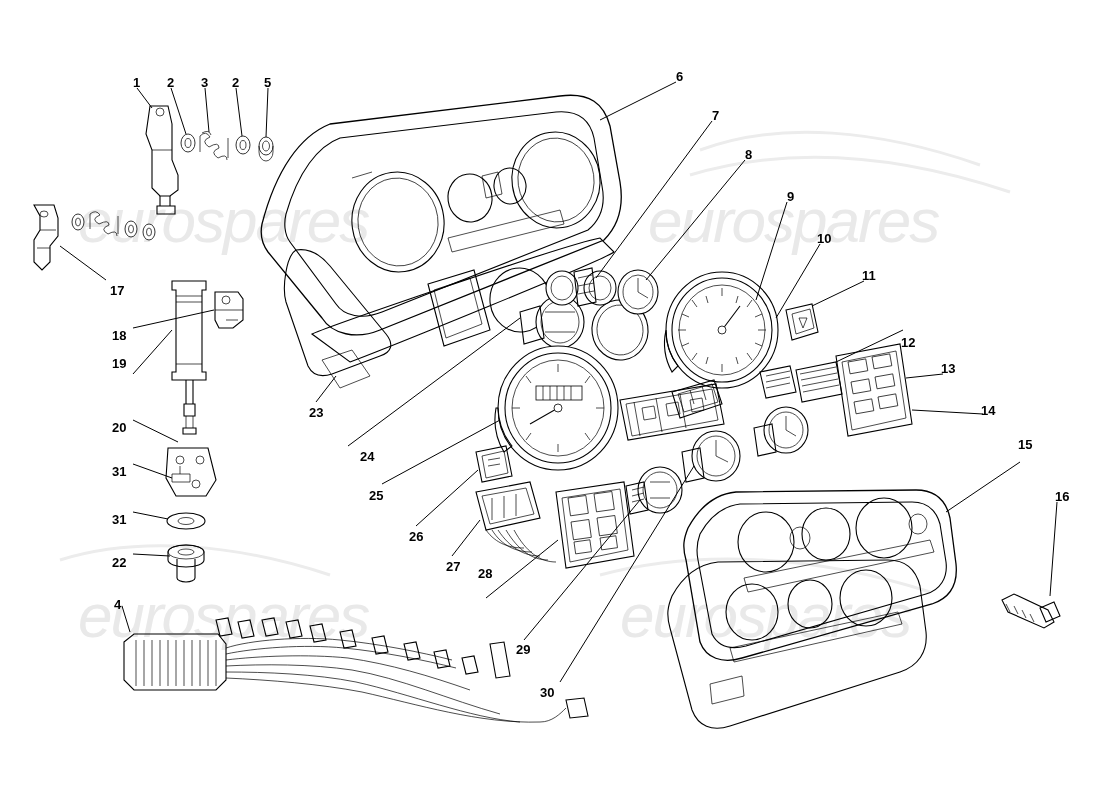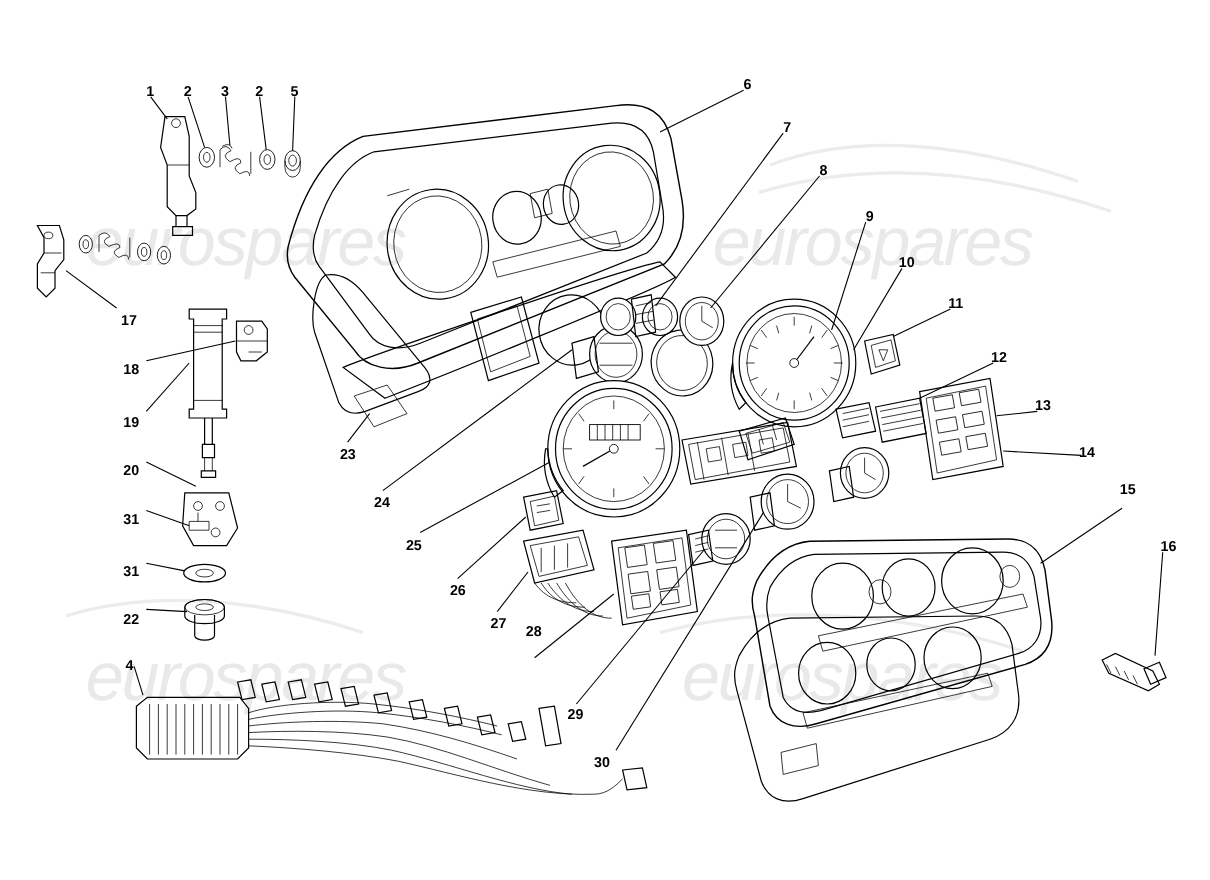--- a/index.html
+++ b/index.html
@@ -429,35 +429,35 @@
       <div class="callout" style="left: 167px; top: 76px;">2</div>
       <div class="callout" style="left: 201px; top: 76px;">3</div>
       <div class="callout" style="left: 232px; top: 76px;">2</div>
       <div class="callout" style="left: 264px; top: 76px;">5</div>
       <div class="callout" style="left: 676px; top: 70px;">6</div>
       <div class="callout" style="left: 712px; top: 109px;">7</div>
       <div class="callout" style="left: 745px; top: 148px;">8</div>
       <div class="callout" style="left: 787px; top: 190px;">9</div>
       <div class="callout" style="left: 817px; top: 232px;">10</div>
       <div class="callout" style="left: 862px; top: 269px;">11</div>
-      <div class="callout" style="left: 901px; top: 318px;">12</div>
+      <div class="callout" style="left: 901px; top: 336px;">12</div>
       <div class="callout" style="left: 941px; top: 362px;">13</div>
       <div class="callout" style="left: 981px; top: 404px;">14</div>
       <div class="callout" style="left: 1018px; top: 438px; text-align: right;">15</div>
       <div class="callout" style="left: 1055px; top: 490px;">16</div>
       <div class="callout" style="left: 110px; top: 284px;">17</div>
       <div class="callout" style="left: 112px; top: 329px;">18</div>
-      <div class="callout" style="left: 112px; top: 377px;">19</div>
+      <div class="callout" style="left: 112px; top: 357px;">19</div>
       <div class="callout" style="left: 112px; top: 421px;">20</div>
       <div class="callout" style="left: 112px; top: 465px;">31</div>
       <div class="callout" style="left: 112px; top: 513px;">31</div>
       <div class="callout" style="left: 112px; top: 556px;">22</div>
       <div class="callout" style="left: 114px; top: 598px;">4</div>
       <div class="callout" style="left: 309px; top: 406px;">23</div>
-      <div class="callout" style="left: 340px; top: 450px; text-align: right;">24</div>
+      <div class="callout" style="left: 360px; top: 450px; text-align: right;">24</div>
       <div class="callout" style="left: 369px; top: 489px;">25</div>
       <div class="callout" style="left: 409px; top: 530px;">26</div>
       <div class="callout" style="left: 446px; top: 560px;">27</div>
       <div class="callout" style="left: 478px; top: 567px;">28</div>
       <div class="callout" style="left: 516px; top: 643px;">29</div>
       <div class="callout" style="left: 540px; top: 686px;">30</div>
     </div>
 </div>
 
 </body></html>

